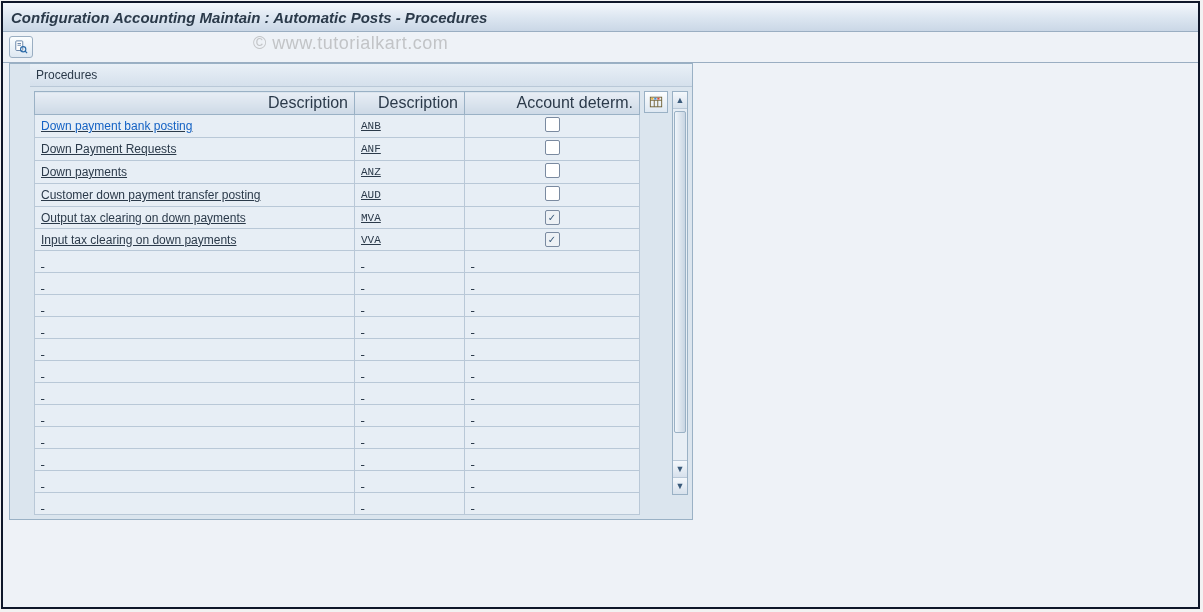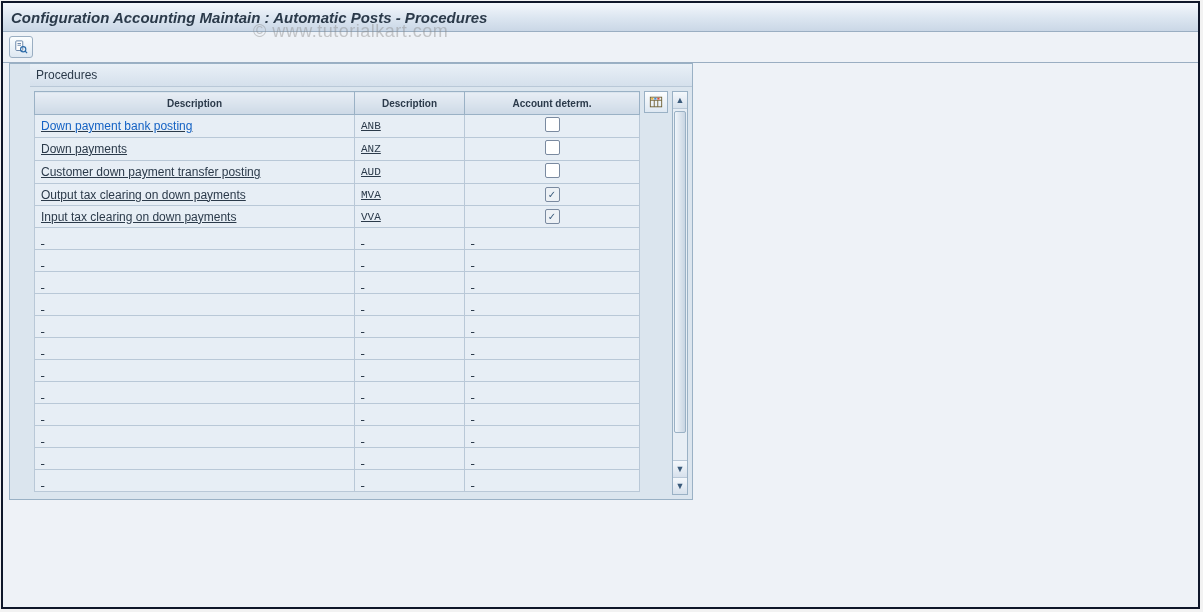--- a/index.html
+++ b/index.html
@@ -46,21 +46,21 @@
     width: 22px;
     height: 20px;
     border: 1px solid #9aaec2;
     border-radius: 3px;
     background: linear-gradient(to bottom, #fcfeff, #dee8f2);
     display:flex; align-items:center; justify-content:center;
     cursor: pointer;
   }
   .watermark {
     position: absolute;
-    top: 18px;
+    top: 30px;
     left: 250px;
     font-size: 18px;
     color: rgba(140,140,140,0.45);
     letter-spacing: 0.5px;
     pointer-events: none;
   }
   .header-row {
     display: flex;
     align-items: center;
     padding: 20px 6px 18px 8px;
@@ -102,24 +102,24 @@
     align-items: flex-start;
   }
   table.grid {
     border-collapse: collapse;
     width: 605px;
     table-layout: fixed;
   }
   table.grid th {
     background: linear-gradient(to bottom,#e8eef5,#cdd9e6);
     border: 1px solid #9ab1c5;
-    font-weight: bold;
-    text-align: center;
+    font-weight: normal;
+    text-align: right;
     padding: 2px 6px;
-    font-size: 10px;
+    font-size: 16px;
     color: #2b3a4a;
     height: 18px;
   }
   table.grid td {
     border: 1px solid #b9c8d7;
     padding: 2px 6px;
     height: 17px;
     background: #e7eef5;
     font-size: 12px;
     color: #2b3a4a;
@@ -209,20 +209,25 @@
             <th>Account determ.</th>
           </tr>
         </thead>
         <tbody id="grid-body">
             <tr>
               <td><span class="link">Down payment bank posting</span></td>
               <td class="mono">ANB</td>
               <td class="cell-center"><span class="chk"></span></td>
             </tr>
             <tr>
+              <td>Down Payment Requests</td>
+              <td class="mono">ANF</td>
+              <td class="cell-center"><span class="chk"></span></td>
+            </tr>
+            <tr>
               <td>Down payments</td>
               <td class="mono">ANZ</td>
               <td class="cell-center"><span class="chk"></span></td>
             </tr>
             <tr>
               <td>Customer down payment transfer posting</td>
               <td class="mono">AUD</td>
               <td class="cell-center"><span class="chk"></span></td>
             </tr>
             <tr>

